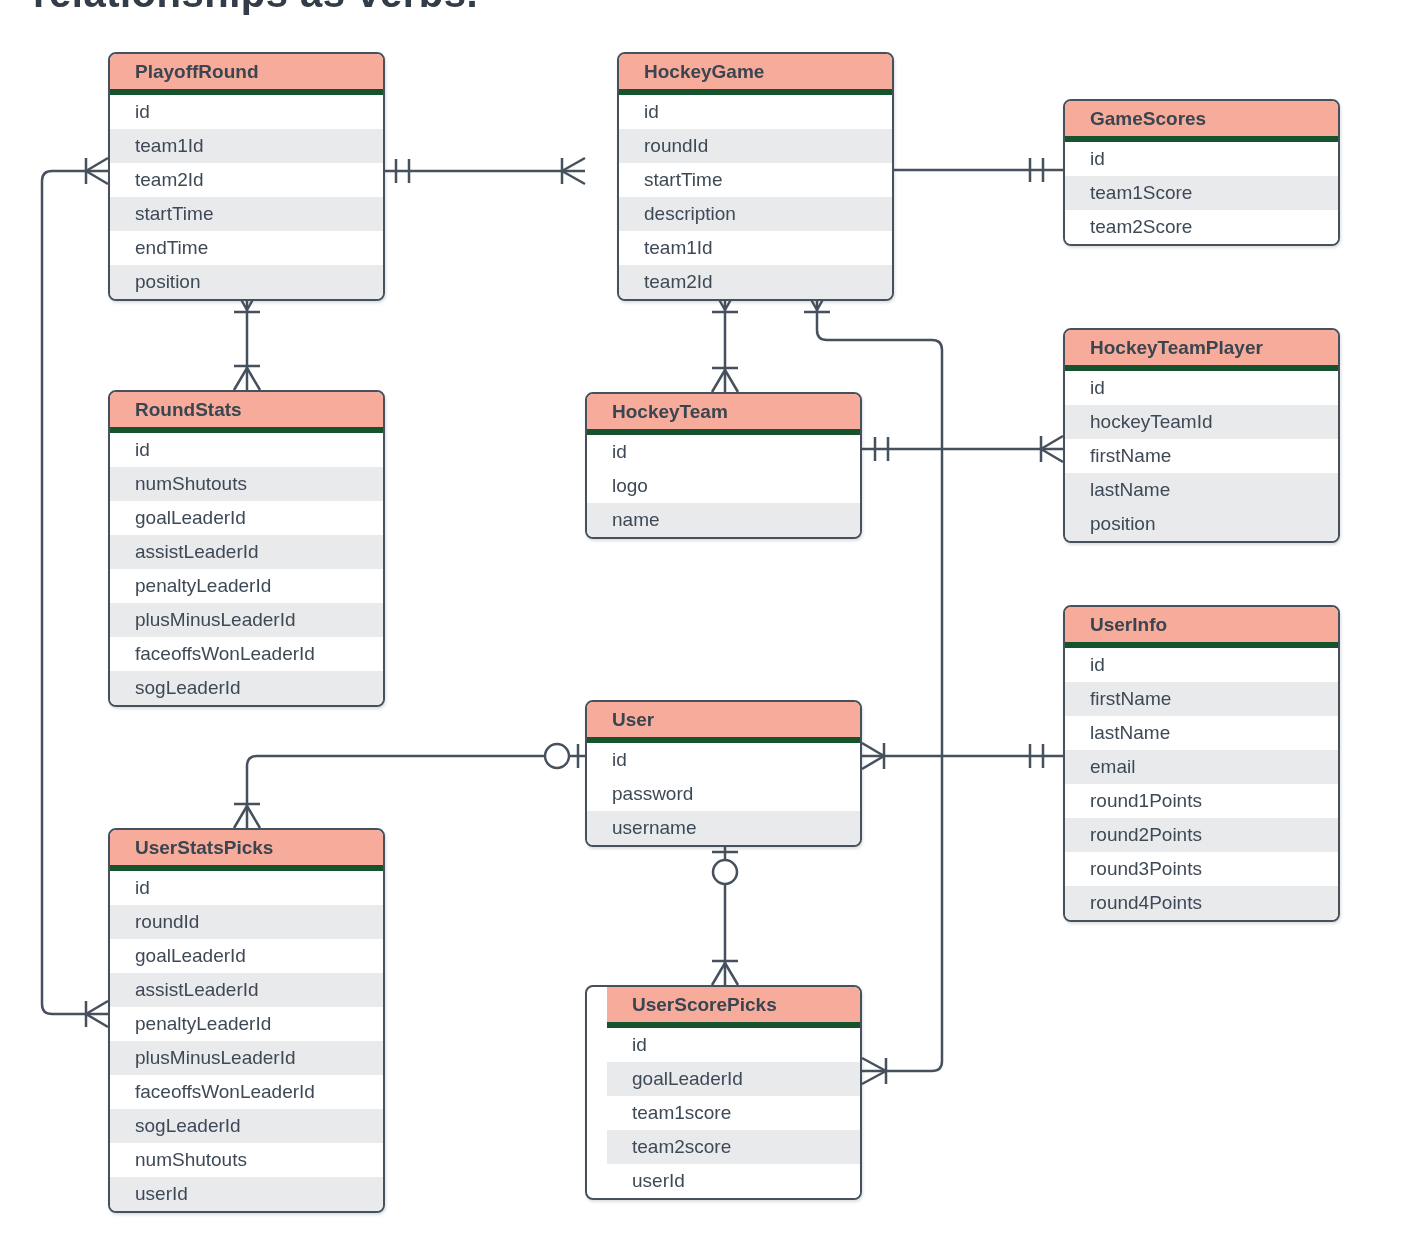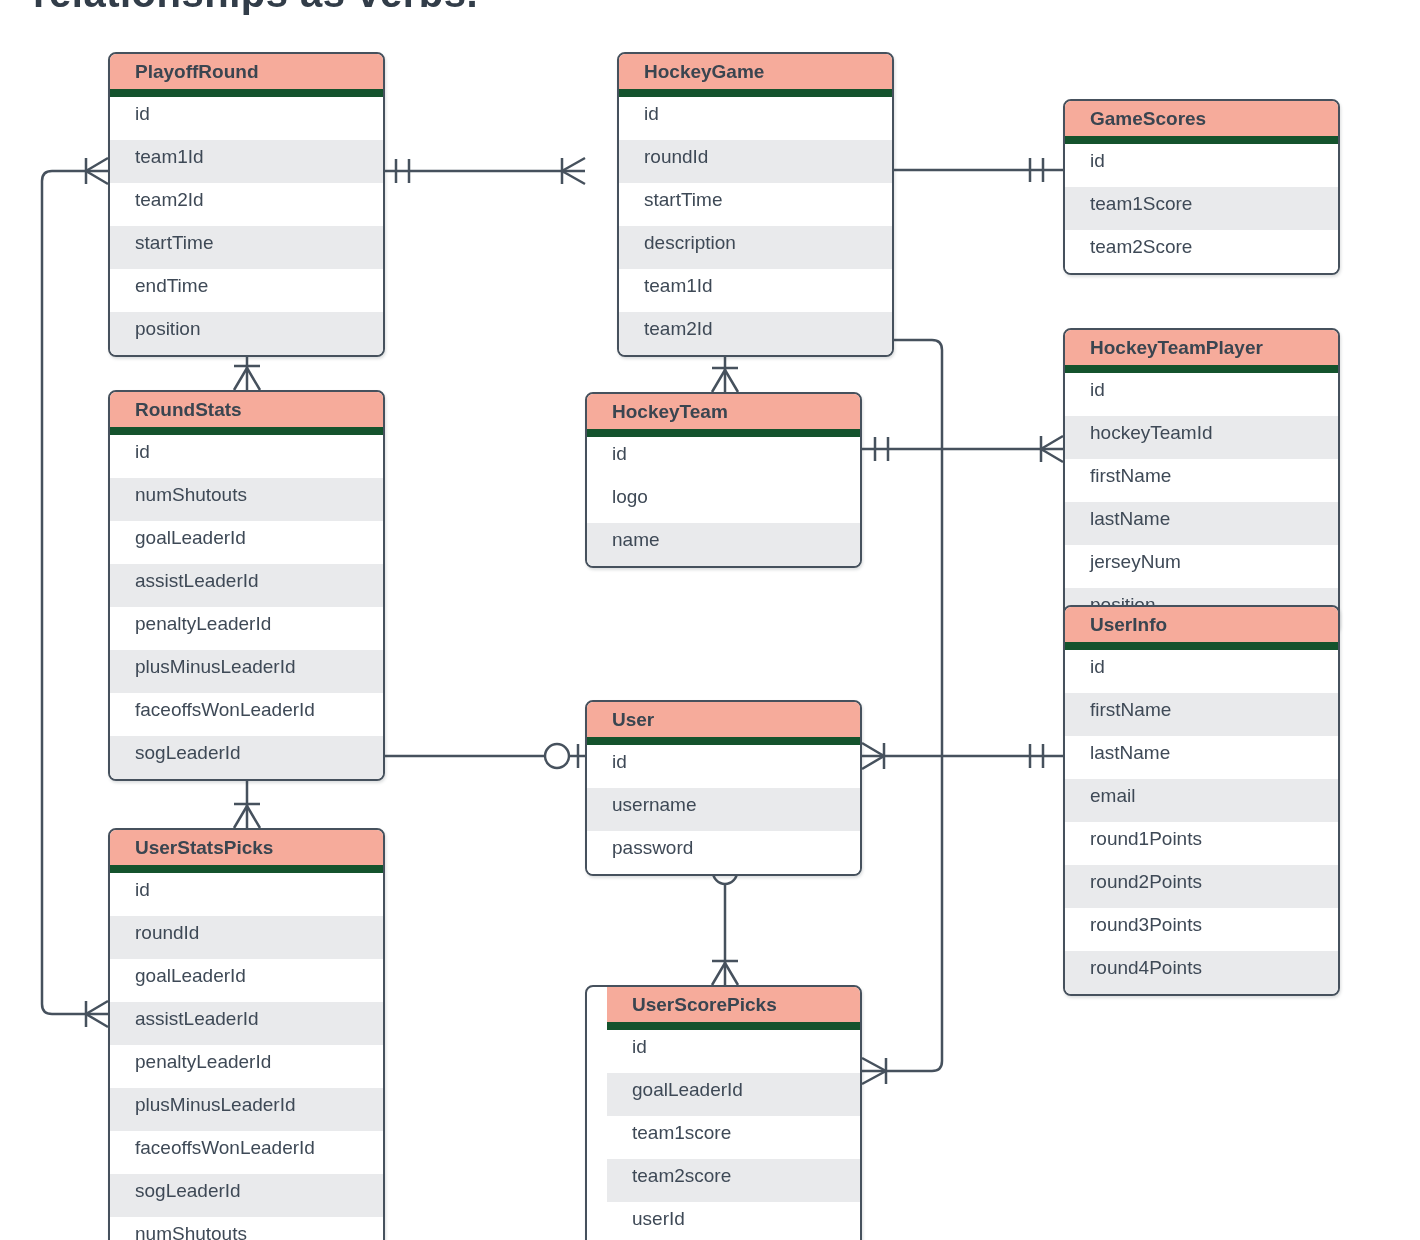--- a/index.html
+++ b/index.html
@@ -15,24 +15,24 @@
   svg.connectors path{stroke:#46515d;stroke-width:2.5;fill:none;stroke-linejoin:round;}
   svg.connectors circle{stroke:#46515d;stroke-width:2.5;fill:#ffffff;}
   .entity{
     position:absolute;width:277px;box-sizing:border-box;z-index:2;
     background:#ffffff;border:2px solid #46515d;border-radius:8px;
     overflow:hidden;box-shadow:1px 2px 3px rgba(60,70,80,0.18);
   }
   .entity-header{
     height:35px;line-height:35px;background:#f6ab9b;color:#3a4550;
     font-size:19px;font-weight:700;padding-left:25px;
-    border-bottom:8px solid #14532d;
+    border-bottom:6px solid #14532d;
   }
   .entity-row{
-    height:43px;line-height:33px;font-size:19px;color:#3e4956;
+    height:34px;line-height:33px;font-size:19px;color:#3e4956;
     padding-left:25px;background:#ffffff;white-space:nowrap;
   }
   .entity-row.alt{background:#e9eaec;}
 </style>
 </head>
 <body>
 
 <div class="canvas">
 
   <div class="diagram-title">relationships as verbs.</div>
@@ -144,39 +144,38 @@
       <div class="entity-row">id</div>
       <div class="entity-row">logo</div>
       <div class="entity-row alt">name</div>
     </div>
   <div class="entity" style="left:1063px;top:328px;">
       <div class="entity-header">HockeyTeamPlayer</div>
       <div class="entity-row">id</div>
       <div class="entity-row alt">hockeyTeamId</div>
       <div class="entity-row">firstName</div>
       <div class="entity-row alt">lastName</div>
-      <div class="entity-row">jerseyNum</div>
       <div class="entity-row alt">position</div>
     </div>
   <div class="entity" style="left:1063px;top:605px;">
       <div class="entity-header">UserInfo</div>
       <div class="entity-row">id</div>
       <div class="entity-row alt">firstName</div>
       <div class="entity-row">lastName</div>
       <div class="entity-row alt">email</div>
       <div class="entity-row">round1Points</div>
       <div class="entity-row alt">round2Points</div>
       <div class="entity-row">round3Points</div>
       <div class="entity-row alt">round4Points</div>
     </div>
   <div class="entity" style="left:585px;top:700px;">
       <div class="entity-header">User</div>
       <div class="entity-row">id</div>
+      <div class="entity-row">password</div>
       <div class="entity-row alt">username</div>
-      <div class="entity-row">password</div>
     </div>
   <div class="entity" style="left:108px;top:828px;">
       <div class="entity-header">UserStatsPicks</div>
       <div class="entity-row">id</div>
       <div class="entity-row alt">roundId</div>
       <div class="entity-row">goalLeaderId</div>
       <div class="entity-row alt">assistLeaderId</div>
       <div class="entity-row">penaltyLeaderId</div>
       <div class="entity-row alt">plusMinusLeaderId</div>
       <div class="entity-row">faceoffsWonLeaderId</div>

